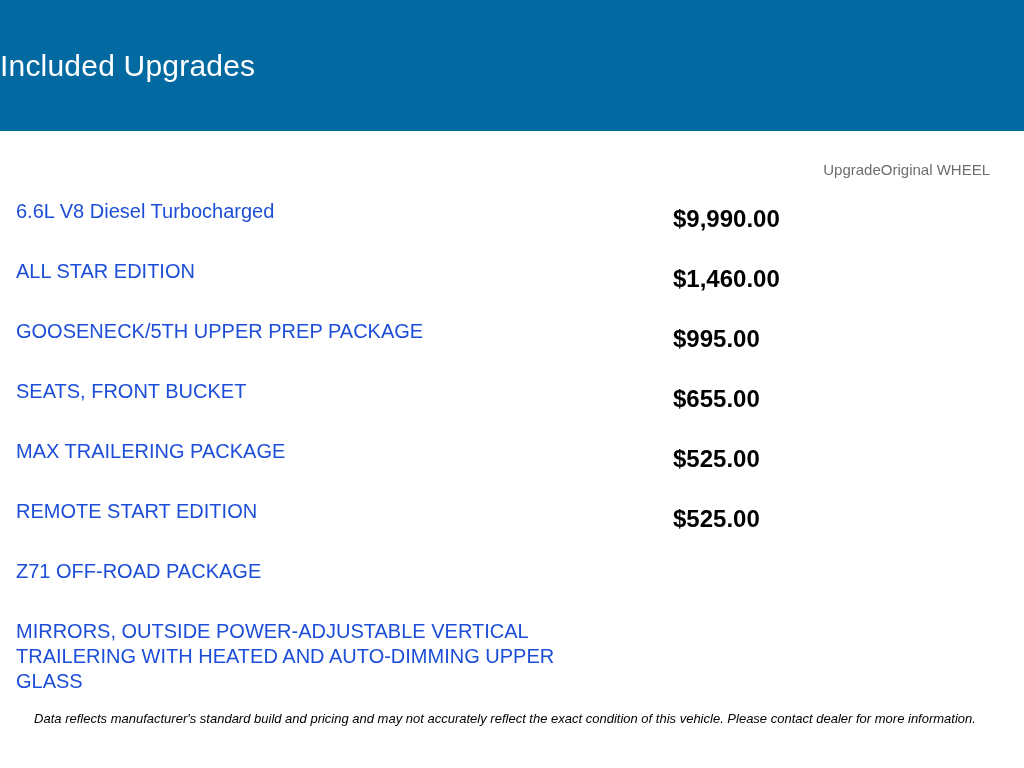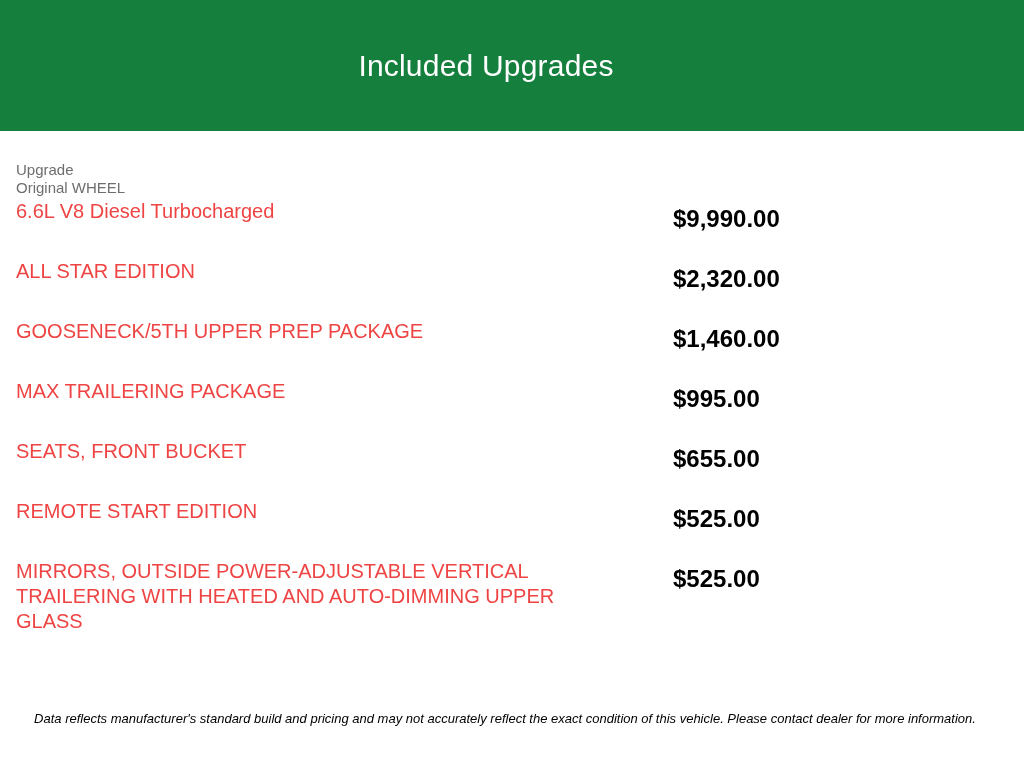--- a/index.html
+++ b/index.html
@@ -10,24 +10,24 @@
     color: #000000;
     position: relative;
     overflow: hidden;
   }
 
   
   .topbar {
     position: absolute;
     top: 0; left: 0;
     width: 1024px; height: 131px;
-    background: #15803d;
+    background: #0369a1;
     display: flex;
     align-items: center;
-    justify-content: center;
+    justify-content: flex-start;
     padding-right: 52px;
   }
   .topbar h1 {
     color: #ffffff;
     font-size: 30px;
     font-weight: 400;
     letter-spacing: 0.2px;
     white-space: nowrap;
   }
 
@@ -37,38 +37,37 @@
     top: 131px; left: 0;
     width: 1024px; height: 637px;
     background: #ffffff;
   }
 
   
   .col-headers {
     position: absolute;
     top: 30px; left: 16px; right: 34px;
     display: flex;
-    justify-content: space-between;
+    justify-content: flex-end;
     color: #6e6e6e;
     font-size: 15px;
     line-height: 18px;
-    flex-direction: column;
   }
 
   
   .labels-col {
     position: absolute;
     top: 68px; left: 16px;
     width: 560px;
   }
   .label-item {
     height: 60px;
     font-size: 20px;
     line-height: 25px;
-    color: #ef4444;
+    color: #1d4ed8;
   }
 
   
   .prices-col {
     position: absolute;
     top: 68px; right: 31px;
     width: 320px;
     text-align: left;
   }
   .price-item {
@@ -103,29 +102,29 @@
 
   <div class="col-headers">
     <span>Upgrade</span>
     <span>Original WHEEL</span>
   </div>
 
   <div class="labels-col">
     <div class="label-item">6.6L V8 Diesel Turbocharged</div>
     <div class="label-item">ALL STAR EDITION</div>
     <div class="label-item">GOOSENECK/5TH UPPER PREP PACKAGE</div>
+    <div class="label-item">SEATS, FRONT BUCKET</div>
     <div class="label-item">MAX TRAILERING PACKAGE</div>
-    <div class="label-item">SEATS, FRONT BUCKET</div>
     <div class="label-item">REMOTE START EDITION</div>
+    <div class="label-item">Z71 OFF-ROAD PACKAGE</div>
     <div class="label-item">MIRRORS, OUTSIDE POWER-ADJUSTABLE VERTICAL TRAILERING WITH HEATED AND AUTO-DIMMING UPPER GLASS</div>
   </div>
 
   <div class="prices-col">
     <div class="price-item">$9,990.00</div>
-    <div class="price-item">$2,320.00</div>
     <div class="price-item">$1,460.00</div>
     <div class="price-item">$995.00</div>
     <div class="price-item">$655.00</div>
     <div class="price-item">$525.00</div>
     <div class="price-item">$525.00</div>
   </div>
 
   <p class="disclaimer">Data reflects manufacturer's standard build and pricing and may not accurately reflect the exact condition of this vehicle. Please contact dealer for more information.</p>
 
 </main>

